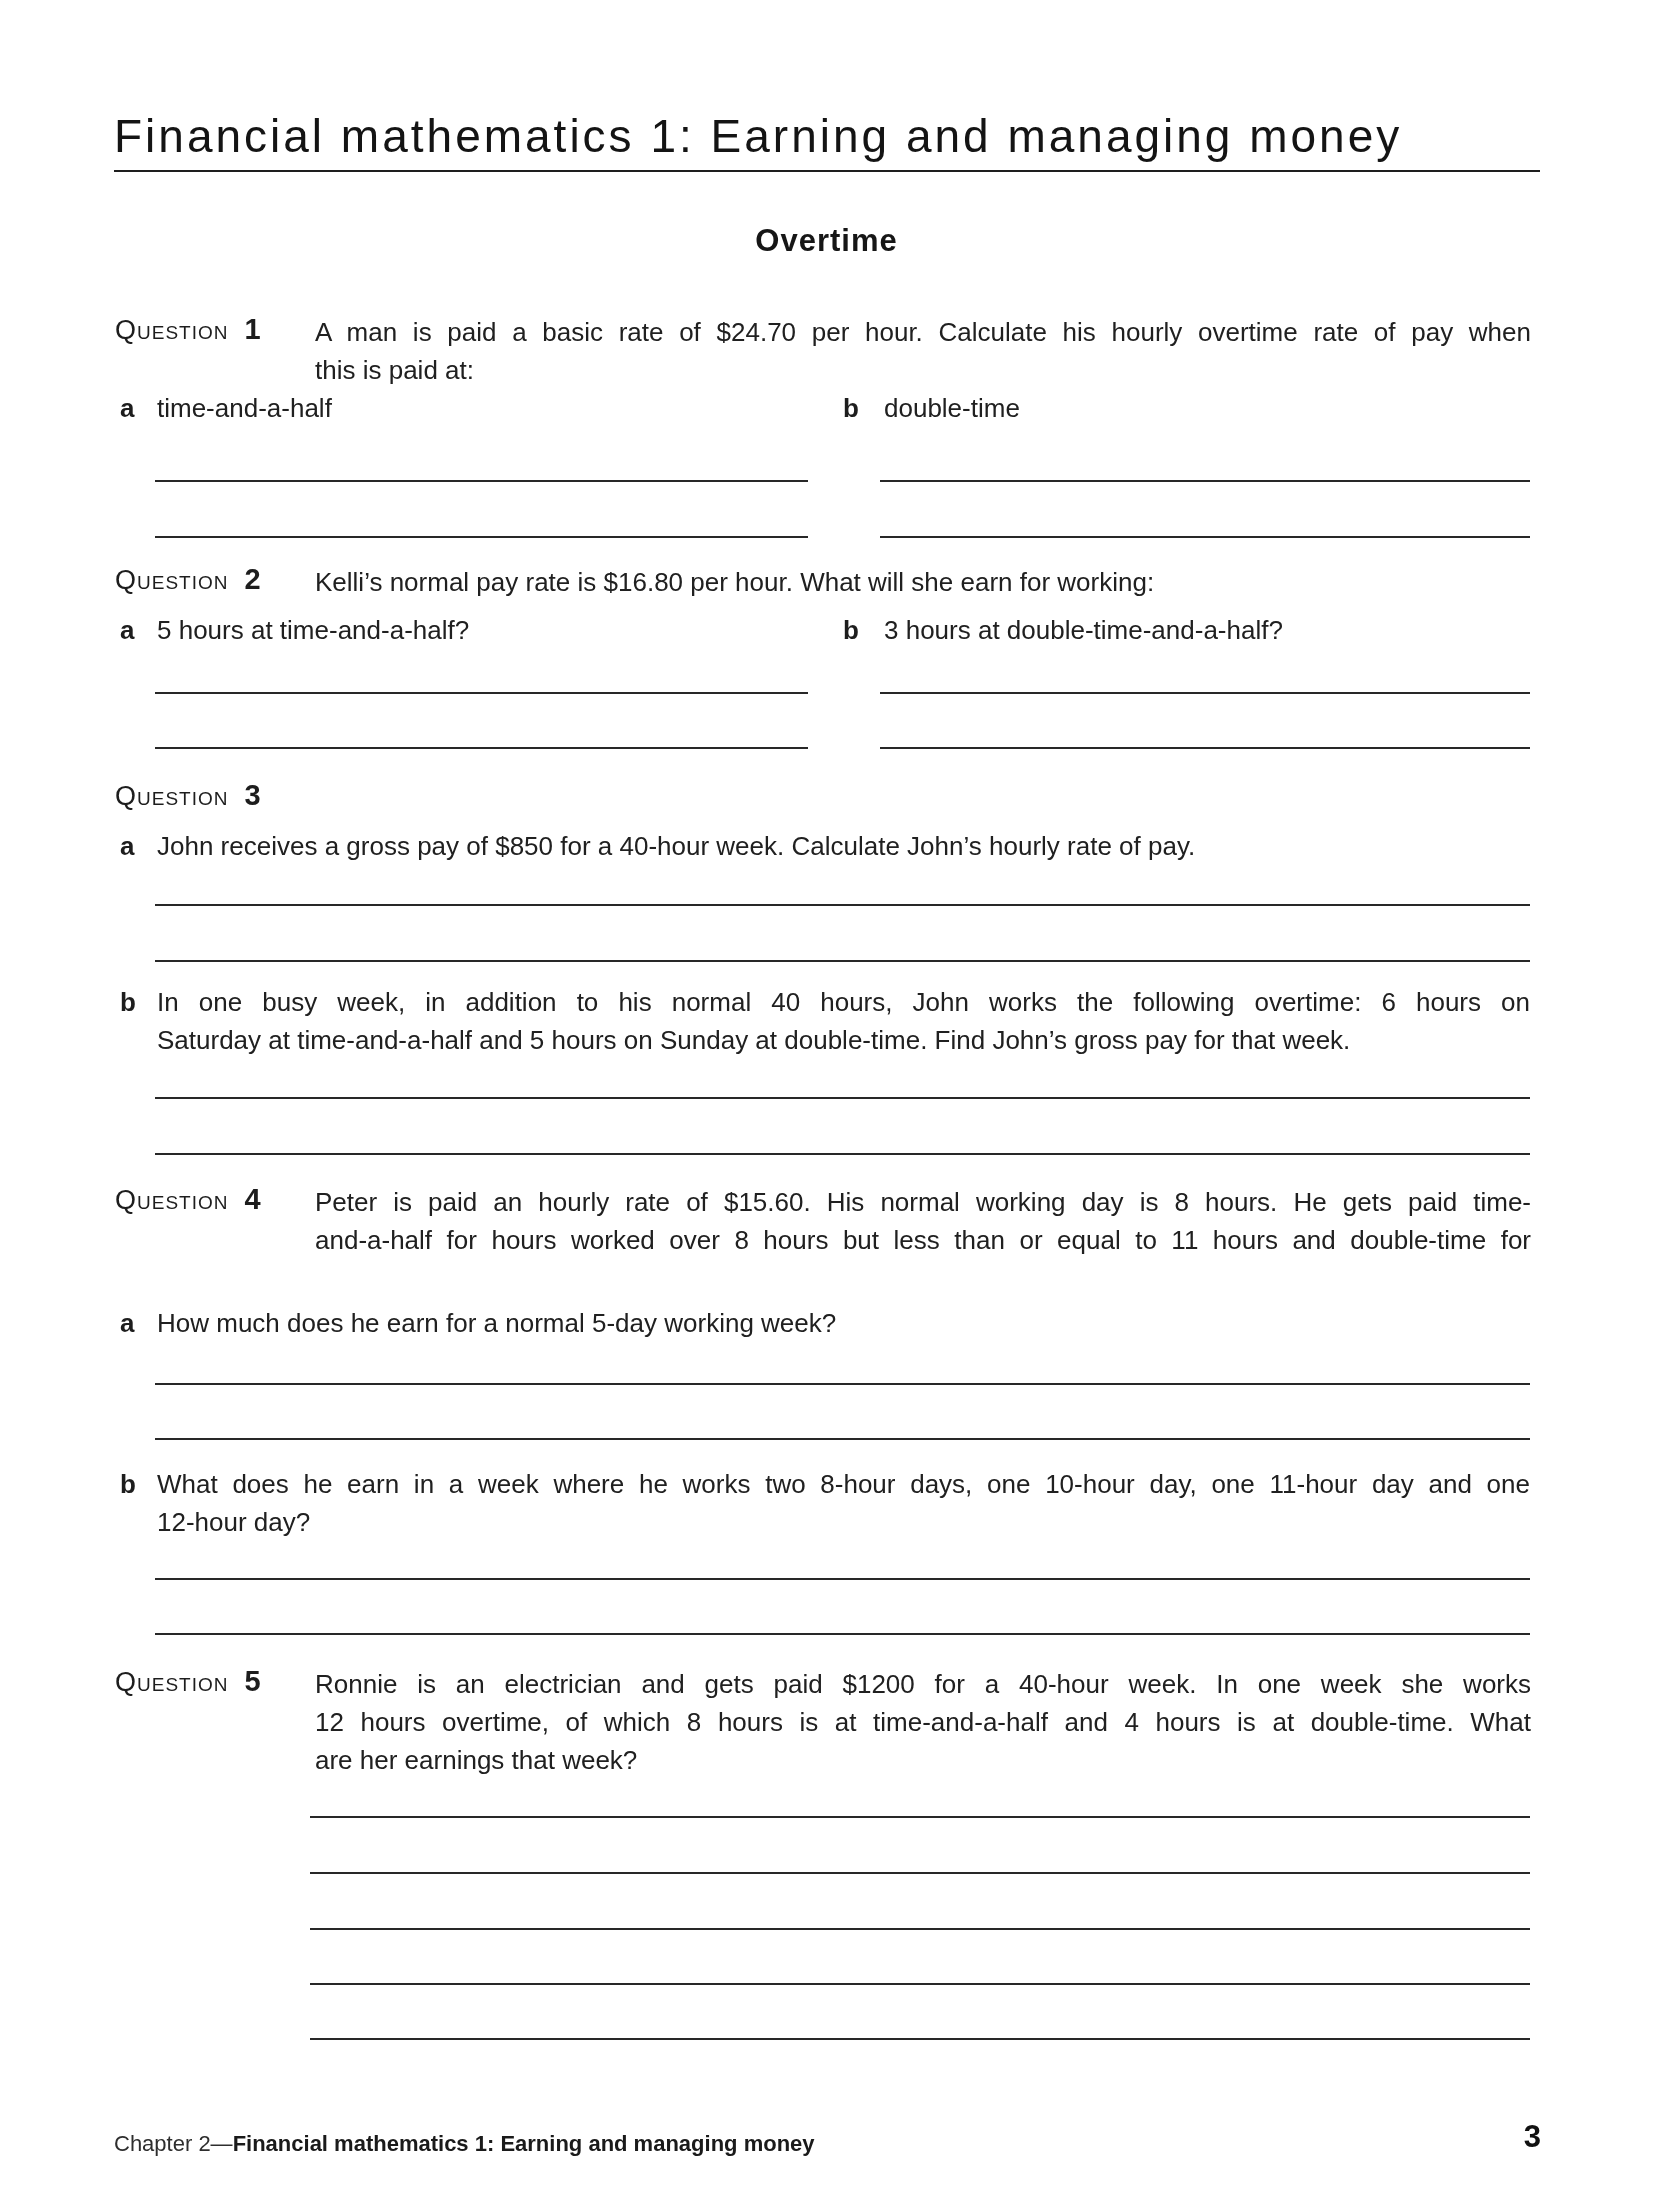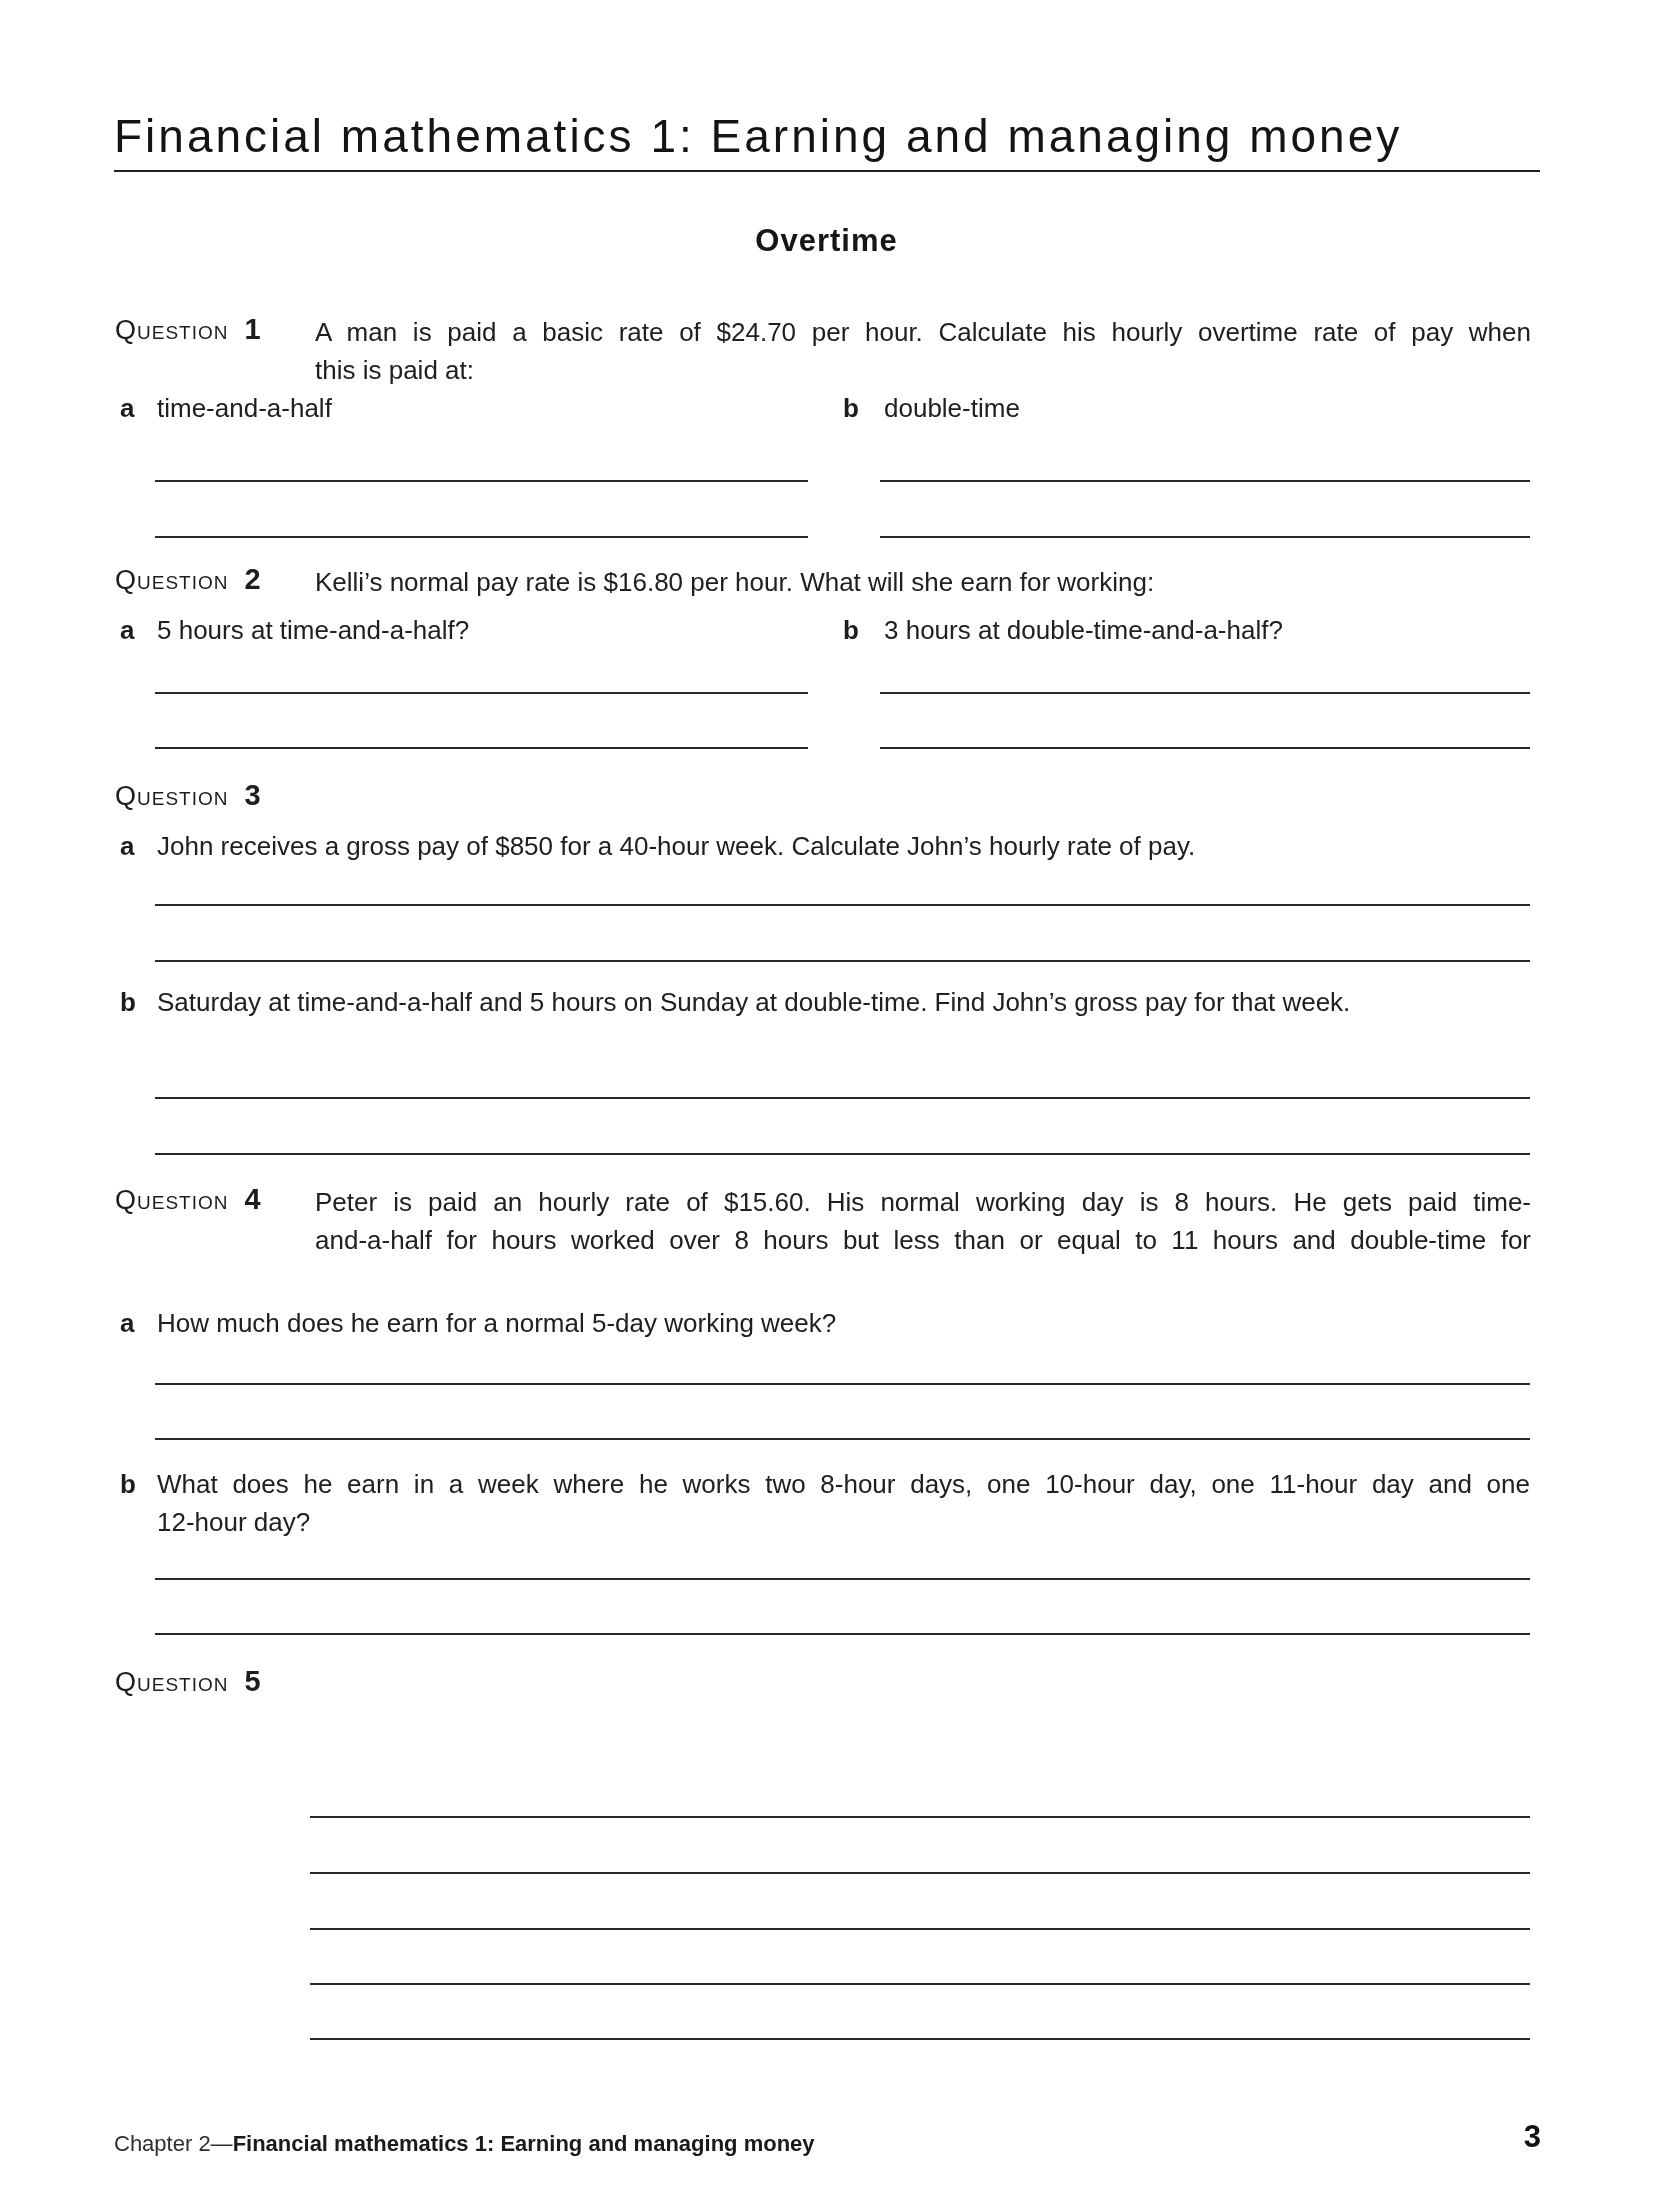--- a/index.html
+++ b/index.html
@@ -78,20 +78,21 @@
     <span class="q-word">Question</span><span class="q-num">3</span>
   </div>
   <div class="sub-letter" style="left:120px; top:806px;">a</div>
   <div class="sub-text wide" style="left:157px; top:806px;">
     <div class="ln">John receives a gross pay of $850 for a 40-hour week. Calculate John’s hourly rate of pay.</div>
   </div>
   <div class="aline full" style="top:883px;"></div>
   <div class="aline full" style="top:939px;"></div>
   <div class="sub-letter" style="left:120px; top:962px;">b</div>
   <div class="sub-text wide" style="left:157px; top:962px;">
+    <div class="ln just">In one busy week, in addition to his normal 40 hours, John works the following overtime: 6 hours on</div>
     <div class="ln">Saturday at time-and-a-half and 5 hours on Sunday at double-time. Find John’s gross pay for that week.</div>
   </div>
   <div class="aline full" style="top:1076px;"></div>
   <div class="aline full" style="top:1132px;"></div>
 
   <div class="q-label" style="top:1162px;">
     <span class="q-word">Question</span><span class="q-num">4</span>
   </div>
   <div class="q-text" style="top:1162px;">
     <div class="ln just">Peter is paid an hourly rate of $15.60. His normal working day is 8 hours. He gets paid time-</div>
@@ -107,20 +108,25 @@
   <div class="sub-text wide" style="left:157px; top:1444px;">
     <div class="ln just">What does he earn in a week where he works two 8-hour days, one 10-hour day, one 11-hour day and one</div>
     <div class="ln">12-hour day?</div>
   </div>
   <div class="aline full" style="top:1557px;"></div>
   <div class="aline full" style="top:1612px;"></div>
 
   <div class="q-label" style="top:1644px;">
     <span class="q-word">Question</span><span class="q-num">5</span>
   </div>
+  <div class="q-text" style="top:1644px;">
+    <div class="ln just">Ronnie is an electrician and gets paid $1200 for a 40-hour week. In one week she works</div>
+    <div class="ln just">12 hours overtime, of which 8 hours is at time-and-a-half and 4 hours is at double-time. What</div>
+    <div class="ln">are her earnings that week?</div>
+  </div>
   <div class="aline q5" style="top:1795px;"></div>
   <div class="aline q5" style="top:1851px;"></div>
   <div class="aline q5" style="top:1907px;"></div>
   <div class="aline q5" style="top:1962px;"></div>
   <div class="aline q5" style="top:2017px;"></div>
 
   <div class="footer">
     <span>Chapter 2—</span><span class="bold">Financial mathematics 1: Earning and managing money</span>
   </div>
   <div class="page-num">3</div>

